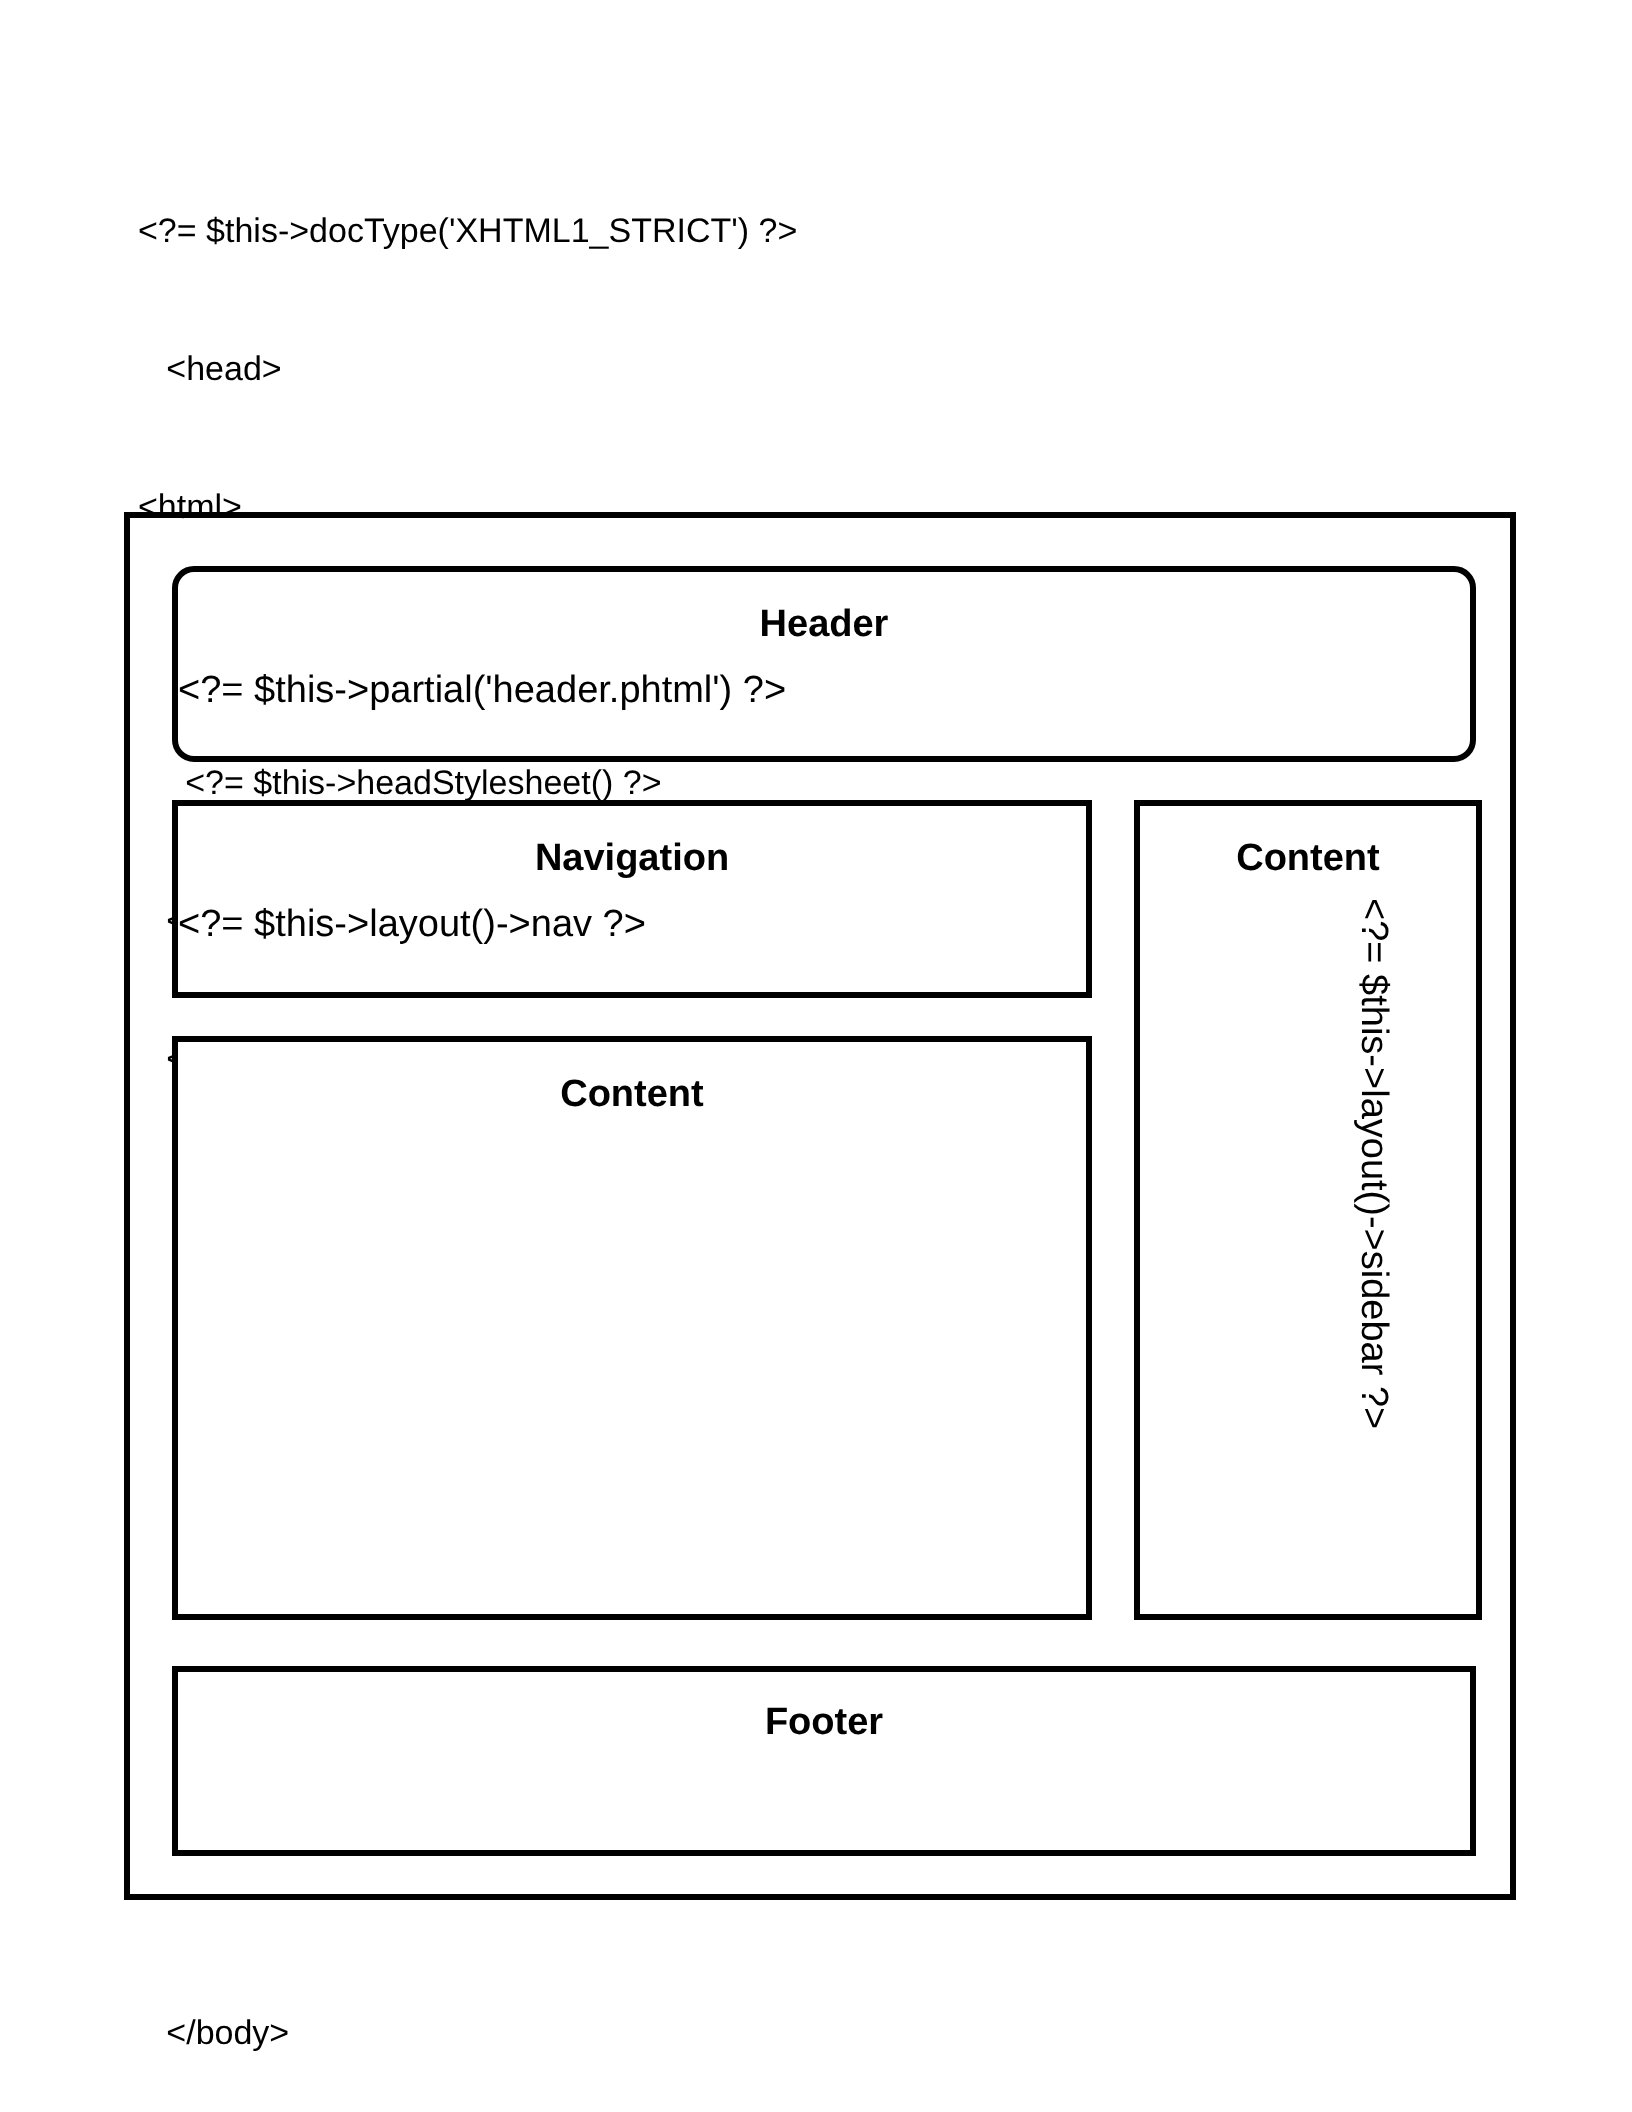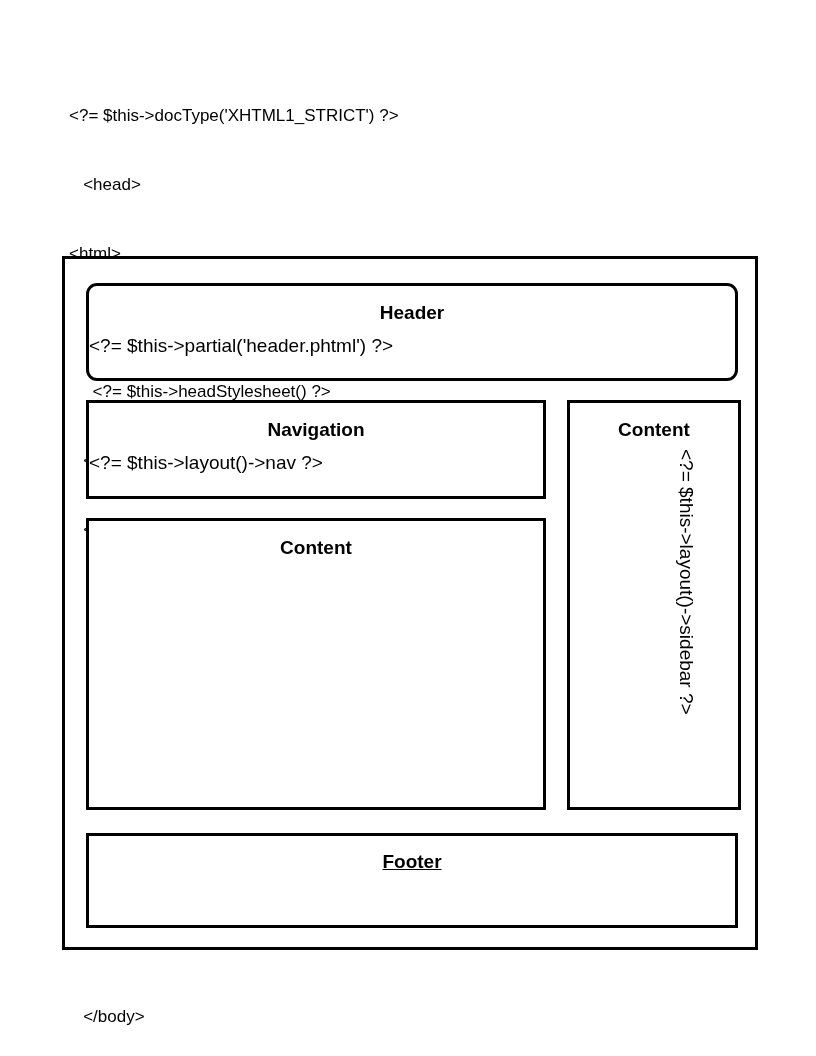--- a/index.html
+++ b/index.html
@@ -125,21 +125,21 @@
     padding-left: 62px;
   }
 
   
   #region-footer {
     left: 21px;
     top: 574px;    
     width: 652px;
     height: 95px;  
   }
-  #region-footer .region-title { margin-top: 15px; text-decoration: underline; }
+  #region-footer .region-title { margin-top: 15px; }
   #region-footer .region-code  { margin-top: 11px; padding-right: 26px; }
 </style>
 </head>
 <body>
 
 <div id="page">
 
   <div id="code-top" class="code-block">
     <span class="code-line">&lt;?= $this-&gt;docType('XHTML1_STRICT') ?&gt;</span>
     <span class="code-line">   &lt;head&gt;</span>

